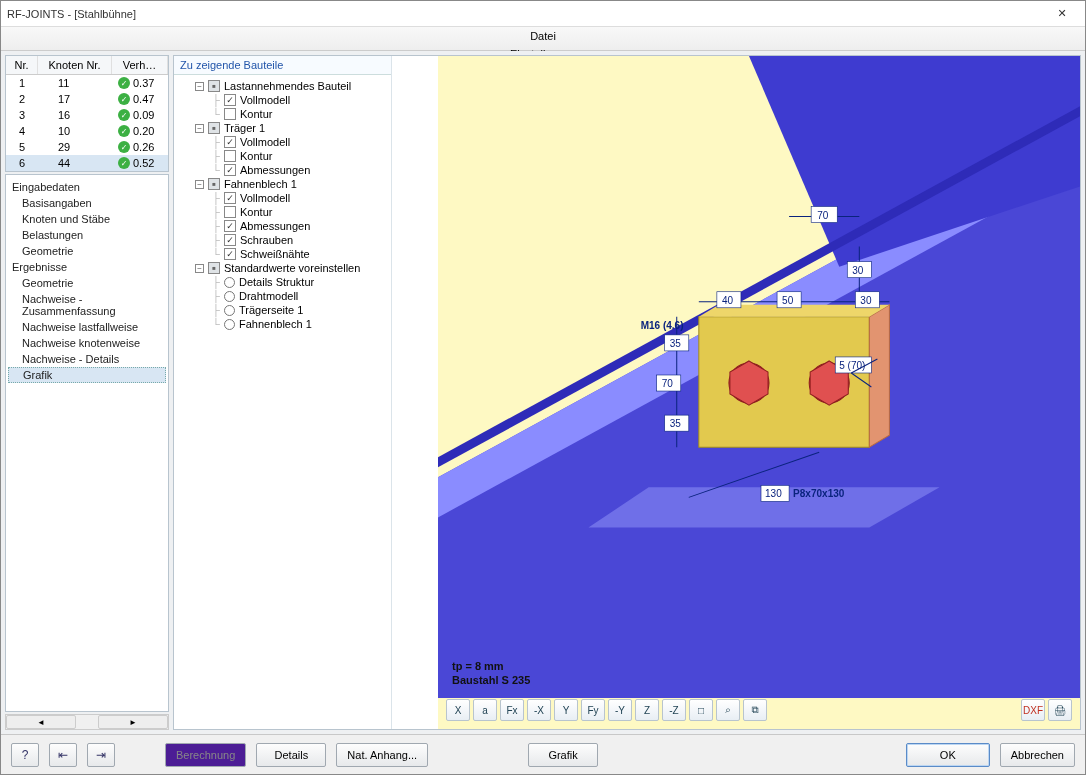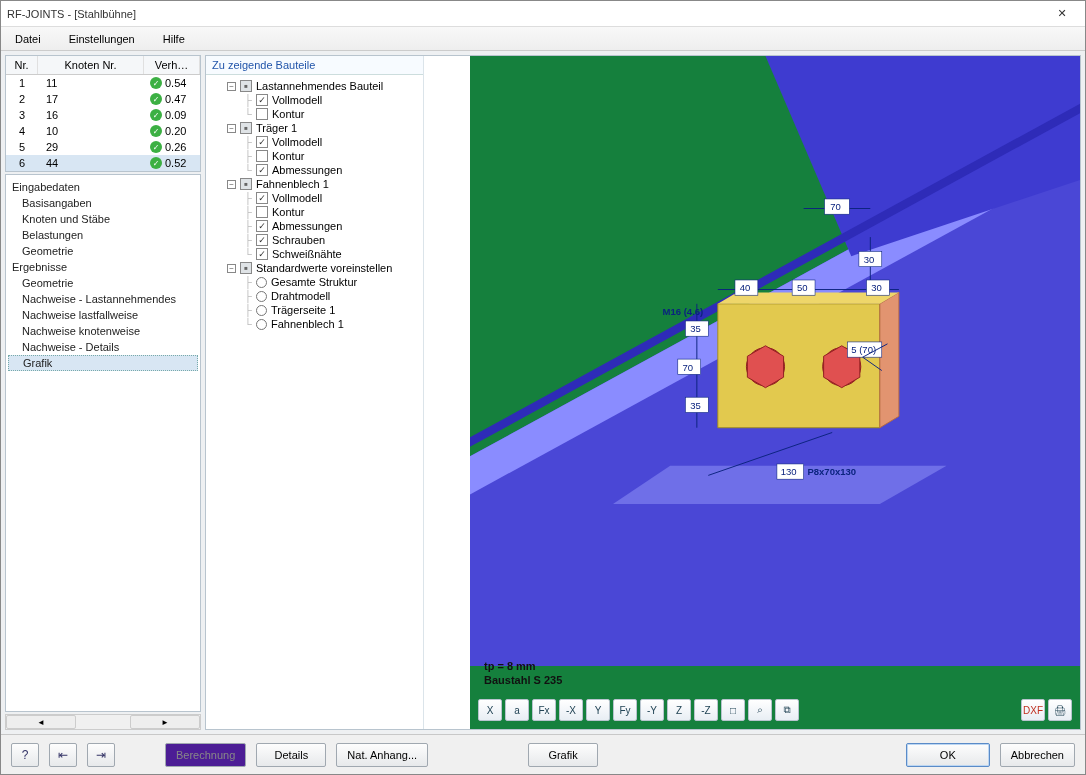--- a/index.html
+++ b/index.html
@@ -1,31 +1,31 @@
 <!DOCTYPE html>
 <html><head>
 <meta charset="utf-8">
 <style>
 * { margin: 0; padding: 0; box-sizing: border-box; font-family: "Segoe UI", Tahoma, sans-serif; font-size: 11px; }
 body { background: #f0f0f0; width: 1086px; height: 775px; overflow: hidden; }
 .window { width: 100%; height: 100%; display: flex; flex-direction: column; border: 1px solid #888; background: #fff; }
 .titlebar { height: 26px; background: #fff; display: flex; align-items: center; padding: 0 6px; border-bottom: 1px solid #ddd; }
 .titlebar .title { flex: 1; color: #333; }
 .titlebar .close { width: 34px; height: 20px; display:flex; align-items:center; justify-content:center; color:#333; }
-.menubar { height: 24px; background: linear-gradient(#f8f8f8,#eee); display: flex; align-items: center; padding: 0 4px; border-bottom: 1px solid #ccc; gap: 8px; }
+.menubar { height: 24px; background: linear-gradient(#f8f8f8,#eee); display: flex; align-items: center; padding: 0 4px; border-bottom: 1px solid #ccc; gap: 0; flex-direction: column; }
 .menubar .menuitem { padding: 3px 10px; }
 .client { flex: 1; display: flex; background: #eef0f2; padding: 4px; gap: 4px; }
-.left { width: 196px; display: flex; flex-direction: column; gap: 2px; }
+.left { width: 164px; display: flex; flex-direction: column; gap: 2px; }
 .leftbox { background: #fff; border: 1px solid #b8c4ce; }
 .table-head { display: grid; grid-template-columns: 32px 1fr 56px; font-size: 11px; border-bottom: 1px solid #ccc; background:#f5f7f9; }
 .table-head div { padding: 3px 4px; text-align: center; border-right: 1px solid #e0e0e0; }
 .table-row { display: grid; grid-template-columns: 32px 1fr 56px; }
 .table-row div { padding: 2px 4px; }
 .table-row .c0 { text-align: center; }
-.table-row .c1 { text-align: left; padding-left: 8px; }
+.table-row .c1 { text-align: left; padding-left: 8px; margin-left: 12px; }
 .table-row .c2 { display:flex; align-items:center; gap:3px; justify-content:flex-start; padding-left:6px;}
 .table-row.sel { background:#d8e6f3; }
 .okcircle { width:12px; height:12px; border-radius:50%; background:#3cb043; display:inline-flex; align-items:center; justify-content:center; color:#fff; font-size:8px; }
 .leftbox2 { flex:1; background:#fff; border:1px solid #b8c4ce; padding:4px 2px; overflow:auto; }
 .navitem { padding: 2px 2px 2px 14px; color:#222; }
 .navgroup { padding: 2px 2px 2px 4px; color:#222; }
 .navitem.sel { background:#d8e6f3; border:1px dotted #7aa; padding-top:1px; padding-bottom:1px;}
 .hscroll { height:16px; background:#f0f0f0; border:1px solid #ccc; display:flex; }
 .hscroll .btn { width:16px; height:14px; background:#eee; border:1px solid #ccc; display:flex; align-items:center; justify-content:center; font-size:8px;}
 .hscroll .track { flex:1; }
@@ -37,21 +37,21 @@
 .tree { flex:1; padding:4px 2px; overflow:auto; }
 .treerow { display:flex; align-items:center; gap:4px; padding:1px 0 1px 4px; }
 .boxoutline { width:24px; display:flex; align-items:center; justify-content:flex-end; gap:1px;}
 .expander { width:9px; height:9px; border:1px solid #888; font-size:8px; line-height:7px; text-align:center; cursor:pointer; color:#555; background:#fff;}
 .dotline { color:#bbb; }
 .cb { width:12px; height:12px; border:1px solid #888; background:#fff; display:inline-flex; align-items:center; justify-content:center; font-size:9px; color:#333;}
 .cb.on::after { content:"✓"; }
 .cb.neutral { background:#dfe3e6; }
 .cb.neutral::after { content:"■"; font-size:6px; color:#666;}
 .radio { width:11px; height:11px; border:1px solid #777; border-radius:50%; background:#fff; }
-.viewport { flex:1; position:relative; background:#15803d; overflow:hidden; }
+.viewport { flex:1; position:relative; background:#fef9c3; overflow:hidden; }
 .viewport svg { position:absolute; inset:0; }
 .infotext { position:absolute; left:14px; bottom:42px; color:#111; line-height:14px;font-weight:bold; }
 .viewtoolbar { position:absolute; left:8px; right:8px; bottom:6px; height:26px; display:flex; align-items:center; gap:3px; }
 .tbtn { width:24px; height:22px; border:1px solid #b8c4ce; background:linear-gradient(#fff,#e8eef4); border-radius:2px; display:flex; align-items:center; justify-content:center; font-size:10px; color:#245; }
 .dimlabel { font-family: Verdana, sans-serif; font-size:10px; fill:#0a237e; }
 .dimbox { fill:#fff; stroke:#0a237e; stroke-width:0.6; }
 .dimline { stroke:#0a237e; stroke-width:1; }
 .bottombar { height:40px; border-top:1px solid #c8c8c8; display:flex; align-items:center; padding:0 10px; gap:10px; background:#f0f0f0; }
 .bottombar .spacer { flex:1; }
 .btn { min-width:70px; height:24px; border:1px solid #a0a8b0; background:linear-gradient(#fdfdfd,#e7e9eb); border-radius:2px; padding:0 10px; display:inline-flex; align-items:center; justify-content:center; }
@@ -80,21 +80,21 @@
           <div>Nr.</div>
           <div>Knoten Nr.</div>
           <div>Verh…</div>
         </div>
         <div id="tbody">
             <div class="table-row">
               <div class="c0">1</div>
     <div class="c1">11</div>
     <div class="c2">
                 <span class="okcircle">✓</span>
-                <span>0.54</span>
+                <span>0.37</span>
               </div>
             </div>
             <div class="table-row">
               <div class="c0">2</div>
     <div class="c1">17</div>
     <div class="c2">
                 <span class="okcircle">✓</span>
                 <span>0.47</span>
               </div>
             </div>
@@ -134,21 +134,21 @@
       </div>
 
       <div class="leftbox2" id="nav">
           <div class="navgroup">Eingabedaten</div>
           <div class="navitem">Basisangaben</div>
           <div class="navitem">Knoten und Stäbe</div>
           <div class="navitem">Belastungen</div>
           <div class="navitem">Geometrie</div>
           <div class="navgroup">Ergebnisse</div>
           <div class="navitem">Geometrie</div>
-          <div class="navitem">Nachweise - Lastannehmendes</div>
+          <div class="navitem">Nachweise - Zusammenfassung</div>
           <div class="navitem">Nachweise lastfallweise</div>
           <div class="navitem">Nachweise knotenweise</div>
           <div class="navitem">Nachweise - Details</div>
           <div class="navitem sel">Grafik</div>
         </div>
       <div class="hscroll">
         <div class="btn">◄</div>
         <div class="track"></div>
         <div class="btn">►</div>
       </div>
@@ -255,21 +255,21 @@
                   <span class="expander">−</span>
                 </span>
     <span class="cb neutral"></span>
     <span>Standardwerte voreinstellen</span>
               </div>
               <div class="treerow" style="padding-left: 20px;">
                 <span class="boxoutline">
                   <span class="dotline">├</span>
                 </span>
                 <span class="radio"></span>
-                <span>Gesamte Struktur</span>
+                <span>Details Struktur</span>
               </div>
               <div class="treerow" style="padding-left: 20px;">
                 <span class="boxoutline">
                   <span class="dotline">├</span>
                 </span>
                 <span class="radio"></span>
                 <span>Drahtmodell</span>
               </div>
               <div class="treerow" style="padding-left: 20px;">
                 <span class="boxoutline">

